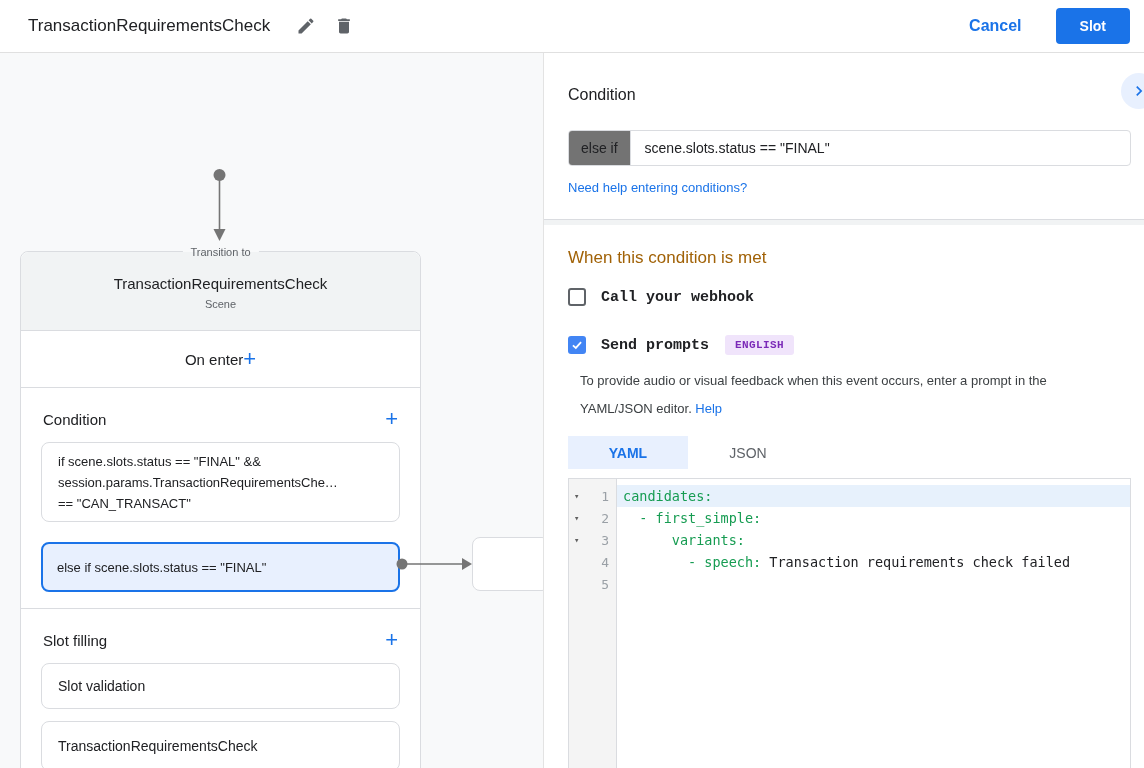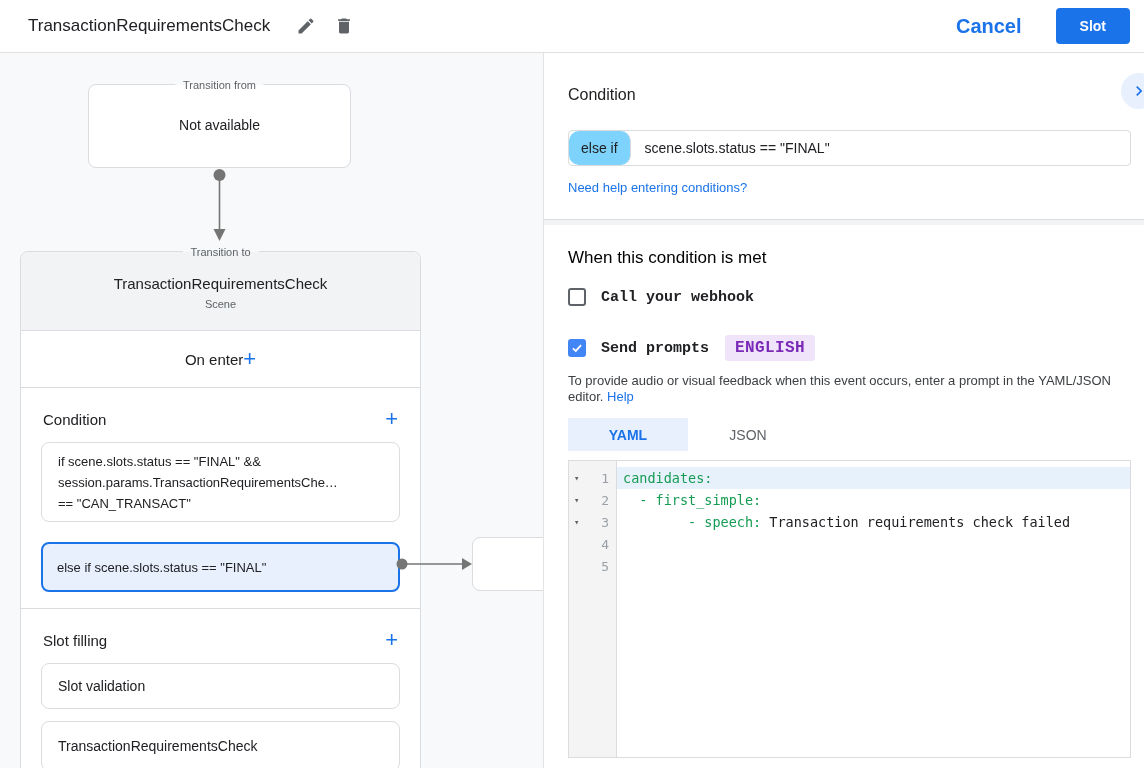--- a/index.html
+++ b/index.html
@@ -8,21 +8,21 @@
   body { position:relative; }
 
   
   .topbar { position:absolute; left:0; top:0; width:1144px; height:53px; background:#fff;
             border-bottom:1px solid #e0e0e0; display:flex; align-items:center; z-index:30; }
   .topbar-title { margin-left:28px; font-size:17px; color:#202124; }
   .tb-icon { width:20px; height:20px; margin-left:26px; cursor:pointer; }
   .tb-icon svg { width:20px; height:20px; fill:#5f6368; }
   .tb-icon.trash { margin-left:18px; }
   .topbar-actions { margin-left:auto; display:flex; align-items:center; margin-right:14px; }
-  .cancel-btn { color:#1a73e8; font-size:20px; font-weight:bold; margin-right:34px; cursor:pointer; }
+  .cancel-btn { color:#1a73e8; font-size:16px; font-weight:bold; margin-right:34px; cursor:pointer; }
   .save-btn { background:#1a73e8; color:#fff; font-size:14px; font-weight:bold; border:none;
               border-radius:4px; padding:0 24px; height:36px; cursor:pointer; }
 
   
   .canvas { position:absolute; left:0; top:53px; width:543px; height:715px;
             background:#f8f9fa; overflow:hidden; }
   .legend { position:absolute; top:-8px; left:50%; transform:translateX(-50%); font-size:11px;
             color:#5f6368; padding:0 8px; white-space:nowrap; line-height:16px; }
   .tfrom-box { position:absolute; left:88px; top:31px; width:263px; height:84px; background:#fff;
                border:1px solid #dadce0; border-radius:8px; }
@@ -62,40 +62,40 @@
   
   .panel { position:absolute; left:543px; top:53px; width:601px; height:715px; background:#fff;
            border-left:1px solid #e3e3e3; }
   .panel-title { margin:33px 13px 0 24px; font-size:16px; color:#202124; }
   .collapse-btn { position:absolute; top:20px; left:577px; width:36px; height:36px; border-radius:50%;
                   background:#e8f0fe; display:flex; align-items:center; justify-content:center; cursor:pointer; }
   .collapse-btn svg { width:20px; height:20px; fill:#1a73e8; }
 
   .cond-input { margin:26px 13px 0 24px; height:36px; display:flex; align-items:stretch;
                 border:1px solid #dadce0; border-radius:4px; overflow:hidden; background:#fff; }
-  .cond-prefix { background:#7dd3fc; border-right:1px solid #dadce0; display:flex; align-items:center;
-                 padding:0 12px; font-size:14px; color:#202124;border-radius:10px; }
+  .cond-prefix { background:#737373; border-right:1px solid #dadce0; display:flex; align-items:center;
+                 padding:0 12px; font-size:14px; color:#202124; }
   .cond-value { flex:1; display:flex; align-items:center; padding:0 14px; font-size:14px; color:#202124; }
 
   .help-link { display:inline-block; margin:14px 24px 0 24px; font-size:13px; color:#1a73e8; cursor:pointer; }
 
   .panel-divider { margin-top:23px; height:6px; background:#f1f3f4; border-top:1px solid #dadce0; }
 
-  .when-heading { margin:23px 24px 0 24px; font-size:17px; color:#000000; }
+  .when-heading { margin:23px 24px 0 24px; font-size:17px; color:#a16207; }
 
   .check-row { display:flex; align-items:center; margin:20px 24px 0 24px; cursor:pointer;font-family:Liberation Mono, monospace; }
   .check-row.second { margin-top:29px; }
   .checkbox { width:18px; height:18px; border:2px solid #5f6368; border-radius:3px; flex:0 0 auto; }
   .checkbox.checked { border:none; background:#4285f4; display:flex; align-items:center; justify-content:center; }
   .checkbox.checked svg { width:14px; height:14px; fill:none; stroke:#fff; stroke-width:3; }
   .check-label { margin-left:15px; font-size:15px; font-weight:bold; color:#202124; }
-  .lang-badge { margin-left:16px; background:#f0e4fb; color:#7b2ab8; font-size:16px; font-weight:bold;
+  .lang-badge { margin-left:16px; background:#f0e4fb; color:#7b2ab8; font-size:11px; font-weight:bold;
                 letter-spacing:.4px; padding:4px 10px; border-radius:3px; }
 
-  .desc { margin:12px 24px 0 24px; max-width:575px; font-size:13px; line-height:16px; color:#3c4043; }
+  .desc { margin:12px 24px 0 36px; max-width:575px; font-size:13px; line-height:28px; color:#3c4043; }
   .desc a { color:#1a73e8; text-decoration:none; cursor:pointer; }
 
   .tabs { display:flex; margin:13px 13px 0 24px; }
   .tab { width:120px; height:33px; display:flex; align-items:center; justify-content:center;
          font-size:14px; color:#5f6368; cursor:pointer; }
   .tab.active { background:#e8f0fe; color:#1a73e8; font-weight:bold; }
 
   .editor { margin:9px 13px 0 24px; height:298px; border:1px solid #dadce0; display:flex;
             overflow:hidden; background:#fff;
             font-family:"DejaVu Sans Mono", monospace; font-size:13.5px; }
@@ -124,24 +124,20 @@
       </svg>
   </div>
   <div class="topbar-actions">
     <span class="cancel-btn">Cancel</span>
     <button class="save-btn">Slot</button>
   </div>
 </div>
 
 <div class="canvas">
 
-  <div class="tfrom-box">
-    <span class="legend">Transition from</span>
-    <div class="tfrom-content">Not available</div>
-  </div>
 
   <div class="scene-card">
     <span class="legend">Transition to</span>
     <div class="scene-head">
       <div class="scene-title">TransactionRequirementsCheck</div>
       <div class="scene-sub">Scene</div>
     </div>
 
     <div class="row-onenter">
       <span class="sec-label">On enter</span>
@@ -246,17 +242,18 @@
         <span class="lnum">4</span>
       </div>
       <div class="gutter-cell">
         <span class="fold"></span>
         <span class="lnum">5</span>
       </div>
     </div>
     <div class="code-col">
       <div class="code-line active"><span class="tok-key">candidates:</span></div>
       <div class="code-line"><span>  </span><span class="tok-key">- first_simple:</span></div>
+      <div class="code-line"><span>      </span><span class="tok-key">variants:</span></div>
       <div class="code-line"><span>        </span><span class="tok-key">- speech:</span><span> Transaction requirements check failed</span></div>
       <div class="code-line"></div>
     </div>
   </div>
 </div>
 
 </body></html>

